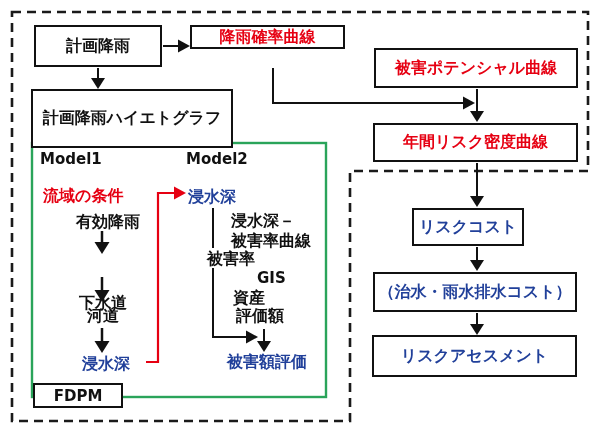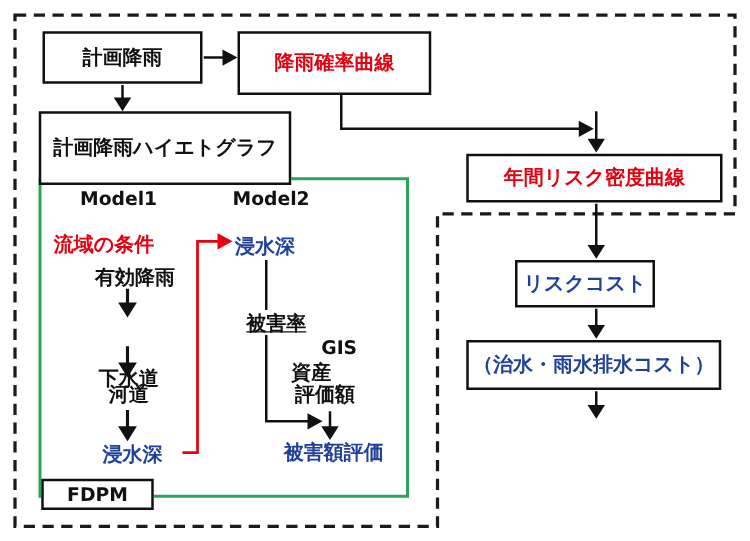--- a/index.html
+++ b/index.html
@@ -81,44 +81,48 @@
     <polygon class="head" points="258,337 246,330.5 246,343.5"></polygon>
     <line class="wire" x1="264" y1="329" x2="264" y2="342"></line>
     <polygon class="head" points="264,352 257,341 271,341"></polygon>
 
     <polyline class="redwire" points="146,362 158,362 158,193 175,193"></polyline>
     <polygon class="redhead" points="186,193 174,186.5 174,199.5"></polygon>
   </svg>
 
   <div class="box" style="left:34px;top:25px;width:128px;height:42px;">計画降雨</div>
 
-  <div class="box red" style="left:190px;top:25px;width:155px;height:51px;">降雨確率曲線</div>
+  <div class="box red" style="left:190px;top:25px;width:155px;height:24px;">降雨確率曲線</div>
 
   <div class="box" style="left:31px;top:89px;width:202px;height:59px;">計画降雨ハイエトグラフ</div>
 
+  <div class="box red" style="left:374px;top:48px;width:204px;height:40px;">被害ポテンシャル曲線</div>
 
   <div class="box red" style="left:373px;top:123px;width:205px;height:39px;">年間リスク密度曲線</div>
 
   <div class="box blue" style="left:412px;top:208px;width:112px;height:38px;">リスクコスト</div>
 
   <div class="box blue" style="left:373px;top:272px;width:204px;height:40px;">（治水・雨水排水コスト）</div>
 
+  <div class="box blue" style="left:372px;top:335px;width:205px;height:42px;">リスクアセスメント</div>
 
   <div class="box" style="left:33px;top:383px;width:90px;height:25px;font-size:15px;">FDPM</div>
 
-  <div class="lbl small" style="left:40px;top:150px;margin-left:24px;">Model1</div>
+  <div class="lbl small" style="left:40px;top:150px;">Model1</div>
   <div class="lbl small" style="left:186px;top:150px;">Model2</div>
 
   <div class="lbl red" style="left:43px;top:186px;">流域の条件</div>
 
   <div class="lbl" style="left:76px;top:212px;">有効降雨</div>
   <div class="lbl" style="left:79px;top:257px;margin-top:36px;">下水道</div>
   <div class="lbl" style="left:87px;top:306px;">河道</div>
   <div class="lbl blue" style="left:82px;top:354px;">浸水深</div>
 
   <div class="lbl blue" style="left:188px;top:187px;">浸水深</div>
-  <div class="lbl" style="left:197px;top:249px;text-decoration:underline;">被害率</div>
+  <div class="lbl" style="left:231px;top:211px;">浸水深－
+被害率曲線</div>
+  <div class="lbl" style="left:207px;top:249px;">被害率</div>
   <div class="lbl small" style="left:257px;top:269px;">GIS</div>
   <div class="lbl" style="left:233px;top:288px;">資産</div>
   <div class="lbl" style="left:236px;top:306px;">評価額</div>
   <div class="lbl blue" style="left:227px;top:352px;">被害額評価</div>
 
 </div>
 
 </body></html>

